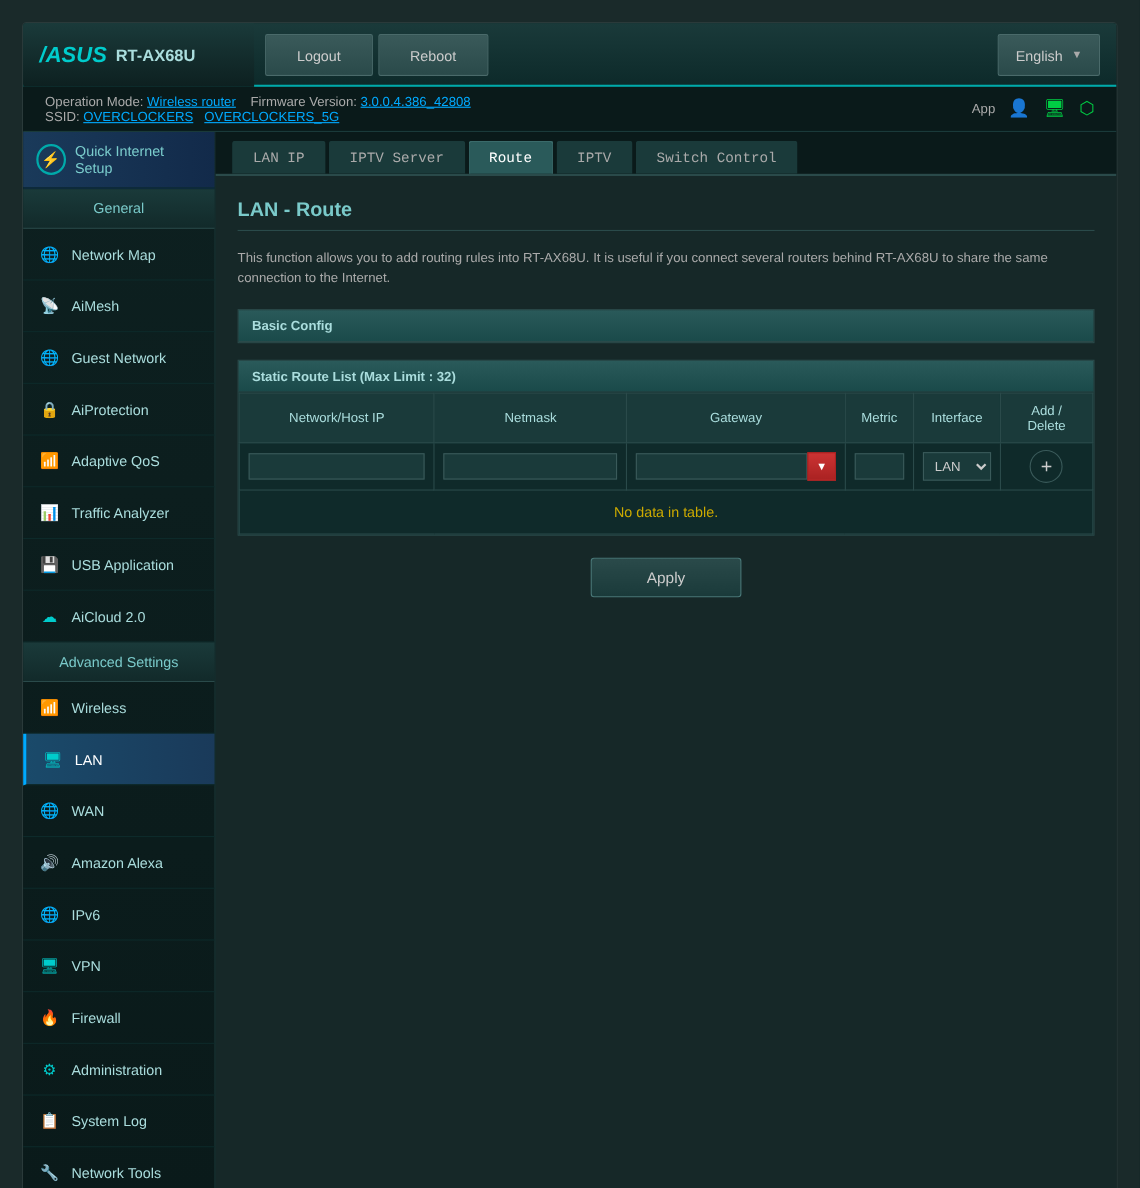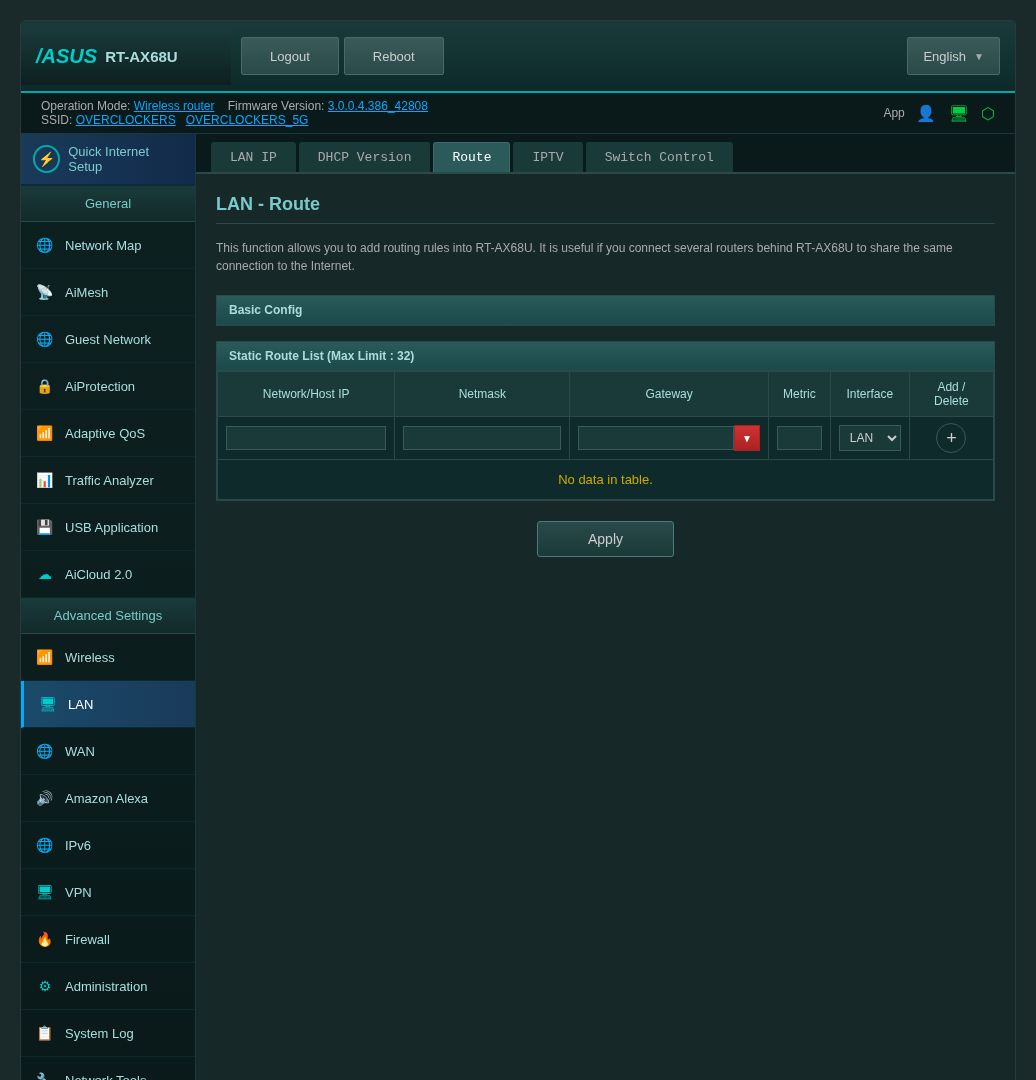--- a/index.html
+++ b/index.html
@@ -24,23 +24,22 @@
       background: #0d1a1a;
       border: 1px solid #2a3a3a;
       border-radius: 4px;
       overflow: hidden;
     }
 
     
     .top-bar {
       background: linear-gradient(to bottom, #1a3a3a, #0d2a2a);
       display: flex;
-      align-items: center;
       padding: 0;
-      height: 72px;
+      height: 58px;
       border-bottom: 2px solid #00aaaa;
     }
 
     .logo-area {
       display: flex;
       align-items: center;
       background: linear-gradient(to bottom, #1a3a3a, #0d2020);
       height: 58px;
       padding: 0 15px;
       min-width: 210px;
@@ -569,21 +568,21 @@
         <div class="sidebar-item">
           <span class="icon">🔧</span>
           <span>Network Tools</span>
         </div>
       </div>
 
       <div class="main-panel">
 
         <div class="tabs-bar">
           <div class="tab">LAN IP</div>
-          <div class="tab">DHCP Version</div>
+          <div class="tab">IPTV Server</div>
           <div class="tab active">Route</div>
           <div class="tab">IPTV</div>
           <div class="tab">Switch Control</div>
         </div>
 
         <div class="page-content">
 
           <div class="page-title">LAN - Route</div>
 
           <div class="page-description">This function allows you to add routing rules into RT-AX68U. It is useful if you connect several routers behind RT-AX68U to share the same connection to the Internet.</div>

